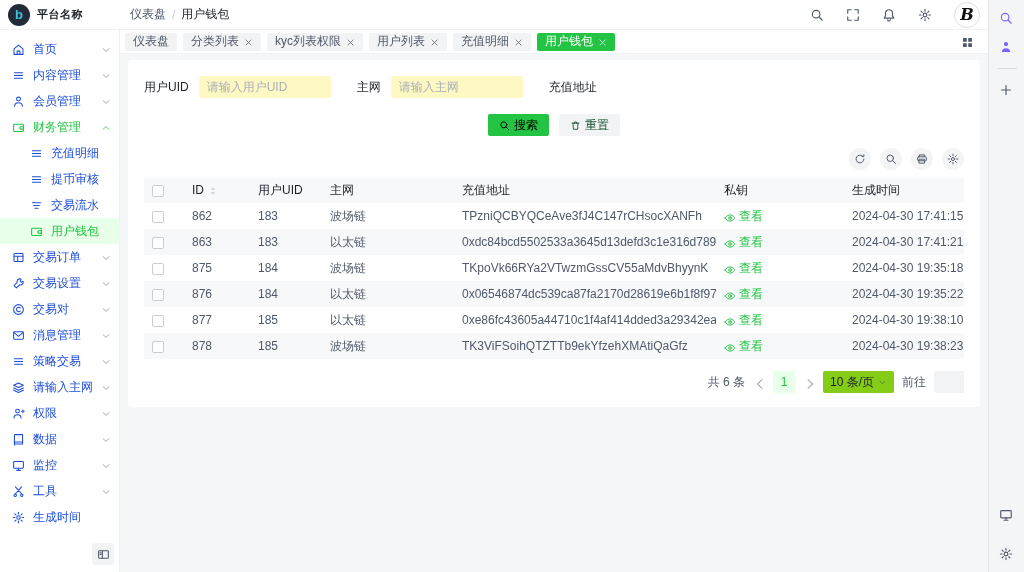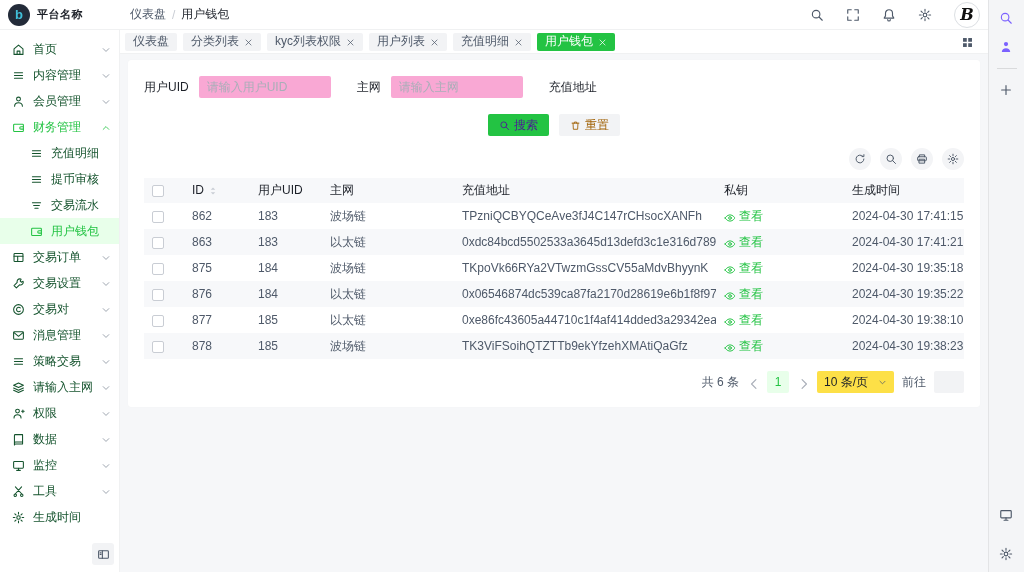--- a/index.html
+++ b/index.html
@@ -25,21 +25,21 @@
   .logo-text { font-size:11px; font-weight:bold; letter-spacing:.5px; }
   .breadcrumb { display:flex; align-items:center; gap:6px; color:#4e5969; margin-left:10px; }
   .breadcrumb .sep { color:#c9cdd4; }
   .breadcrumb .cur { color:#1d2129; }
   .h-right { margin-left:auto; display:flex; align-items:center; gap:22px; }
   .h-ic { width:14px; height:14px; color:#4e5969; cursor:pointer; }
   .avatar { width:26px; height:26px; border-radius:50%; border:1px solid #dcdfe3; background:#fff; display:flex; align-items:center; justify-content:center; font-family:"DejaVu Serif","Liberation Serif",serif; font-style:italic; font-weight:bold; font-size:16px; color:#111; cursor:pointer; }
 
   .main { flex:1; display:flex; min-height:0; }
   .sidebar { width:120px; background:#fff; border-right:1px solid #f0f1f2; padding-top:6px; position:relative; flex:none; }
-  .s-item, .s-child { height:26px; display:flex; align-items:center; padding:0 8px 0 12px; color:#14532d; cursor:pointer; }
+  .s-item, .s-child { height:26px; display:flex; align-items:center; padding:0 8px 0 12px; color:#1d4ed8; cursor:pointer; }
   .s-item svg.ic, .s-child svg.ic { width:13px; height:13px; margin-right:8px; flex:none; }
   .s-label { flex:1; white-space:nowrap; overflow:hidden; }
   .s-item svg.chev { width:10px; height:10px; margin:0; color:#86909c; }
   .s-item.green, .s-item.green svg.chev { color:var(--accent); }
   .s-child { padding-left:30px; }
   .s-child.active { background:var(--accent-bg); color:var(--accent); }
   .collapse-btn { position:absolute; right:5px; bottom:7px; width:22px; height:22px; border-radius:3px; background:#f2f3f5; display:flex; align-items:center; justify-content:center; color:#4e5969; cursor:pointer; }
   .collapse-btn svg.ic { width:13px; height:13px; }
 
   .content { flex:1; display:flex; flex-direction:column; min-width:0; }
@@ -49,48 +49,48 @@
   .tab.active { background:var(--accent); color:#fff; }
   .tab-grid { margin-left:auto; color:#4e5969; cursor:pointer; display:flex; }
   .tab-grid svg.ic { width:13px; height:13px; }
 
   .page { flex:1; background:#f6f7f9; padding:6px 8px; overflow:hidden; }
   .card { background:#fff; border-radius:3px; padding:12px 16px 14px; box-shadow:0 0 1px rgba(0,0,0,.05); }
 
   .filters { display:flex; gap:26px; margin:4px 0 16px; align-items:center; }
   .f-group { display:flex; align-items:center; gap:10px; }
   .f-group label { color:#1d2129; white-space:nowrap; }
-  .f-group input { width:132px; height:22px; background:#f9a8d4; border:none; border-radius:2px; padding:0 8px; font-size:12px; color:#1d2129; outline:none; font-family:inherit; }
+  .f-group input { width:132px; height:22px; background:#fef9c3; border:none; border-radius:2px; padding:0 8px; font-size:12px; color:#1d2129; outline:none; font-family:inherit; }
   .f-group input::placeholder { color:#a9aeb8; }
 
   .btn-row { display:flex; justify-content:center; gap:10px; margin-bottom:12px; }
   .btn { height:22px; display:flex; align-items:center; gap:4px; padding:0 11px; border:none; border-radius:2px; font-size:12px; cursor:pointer; font-family:inherit; }
   .btn svg.ic { width:11px; height:11px; }
-  .btn.primary { background:var(--accent); color:#4c1d95; }
-  .btn.plain { background:#f2f3f5; color:#a16207; }
+  .btn.primary { background:var(--accent); color:#000000; }
+  .btn.plain { background:#f2f3f5; color:#14532d; }
 
   .toolbar { display:flex; justify-content:flex-end; gap:9px; margin-bottom:8px; }
   .t-btn { width:22px; height:22px; border-radius:50%; background:#f3f4f6; color:#4e5969; display:flex; align-items:center; justify-content:center; cursor:pointer; }
   .t-btn svg.ic { width:12px; height:12px; }
 
   table { width:100%; border-collapse:collapse; table-layout:fixed; }
   thead tr { background:#f7f8fa;margin-top:10px; }
   th { text-align:left; font-weight:500; height:25px; padding:0 8px; color:#1d2129; white-space:nowrap; }
   td { height:26px; padding:0 8px; color:#4e5969; white-space:nowrap; overflow:hidden; }
   tbody tr:nth-child(even) { background:#f7f8fa; }
   .cb { display:inline-block; width:12px; height:12px; border:1px solid #c9cdd4; border-radius:2px; background:#fff; vertical-align:middle; cursor:pointer; }
   .sort { width:10px; height:10px; color:#c9cdd4; margin-left:2px; }
   .view-link { display:inline-flex; align-items:flex-end; gap:3px; color:var(--accent); cursor:pointer; }
   .view-link svg.ic { width:12px; height:12px; }
   col.c-check{width:40px} col.c-id{width:66px} col.c-uid{width:72px} col.c-net{width:132px} col.c-addr{width:262px} col.c-key{width:128px}
 
   .pagination { display:flex; justify-content:flex-end; align-items:center; gap:8px; margin-top:12px; color:#4e5969; }
   .pg-arrow { width:12px; height:12px; color:#a9aeb8; cursor:pointer; }
   .pg-num { min-width:22px; height:22px; background:var(--accent-bg); color:var(--accent); border-radius:2px; display:flex; align-items:center; justify-content:center; cursor:pointer; }
-  .pg-size { height:22px; background:#fde047; border-radius:2px; display:flex; align-items:center; gap:10px; padding:0 7px; color:#1d2129; cursor:pointer; }
+  .pg-size { height:22px; background:#84cc16; border-radius:2px; display:flex; align-items:center; gap:4px; padding:0 7px; color:#1d2129; cursor:pointer; }
   .pg-size svg.ic { width:9px; height:9px; color:#4e5969; }
   .pg-goto-input { width:30px; height:22px; background:#f2f3f5; border:none; border-radius:2px; outline:none; padding:0 4px; font-family:inherit; }
 </style>
 </head>
 <body>
 
 <div class="rail">
   <span class="r-ic purple"><svg class="ic " viewBox="0 0 16 16" fill="none" stroke="currentColor" stroke-width="1.3" stroke-linecap="round" stroke-linejoin="round">
         <circle cx="7" cy="7" r="4.3"></circle>
         <path d="M10.3 10.3L14 14"></path>

